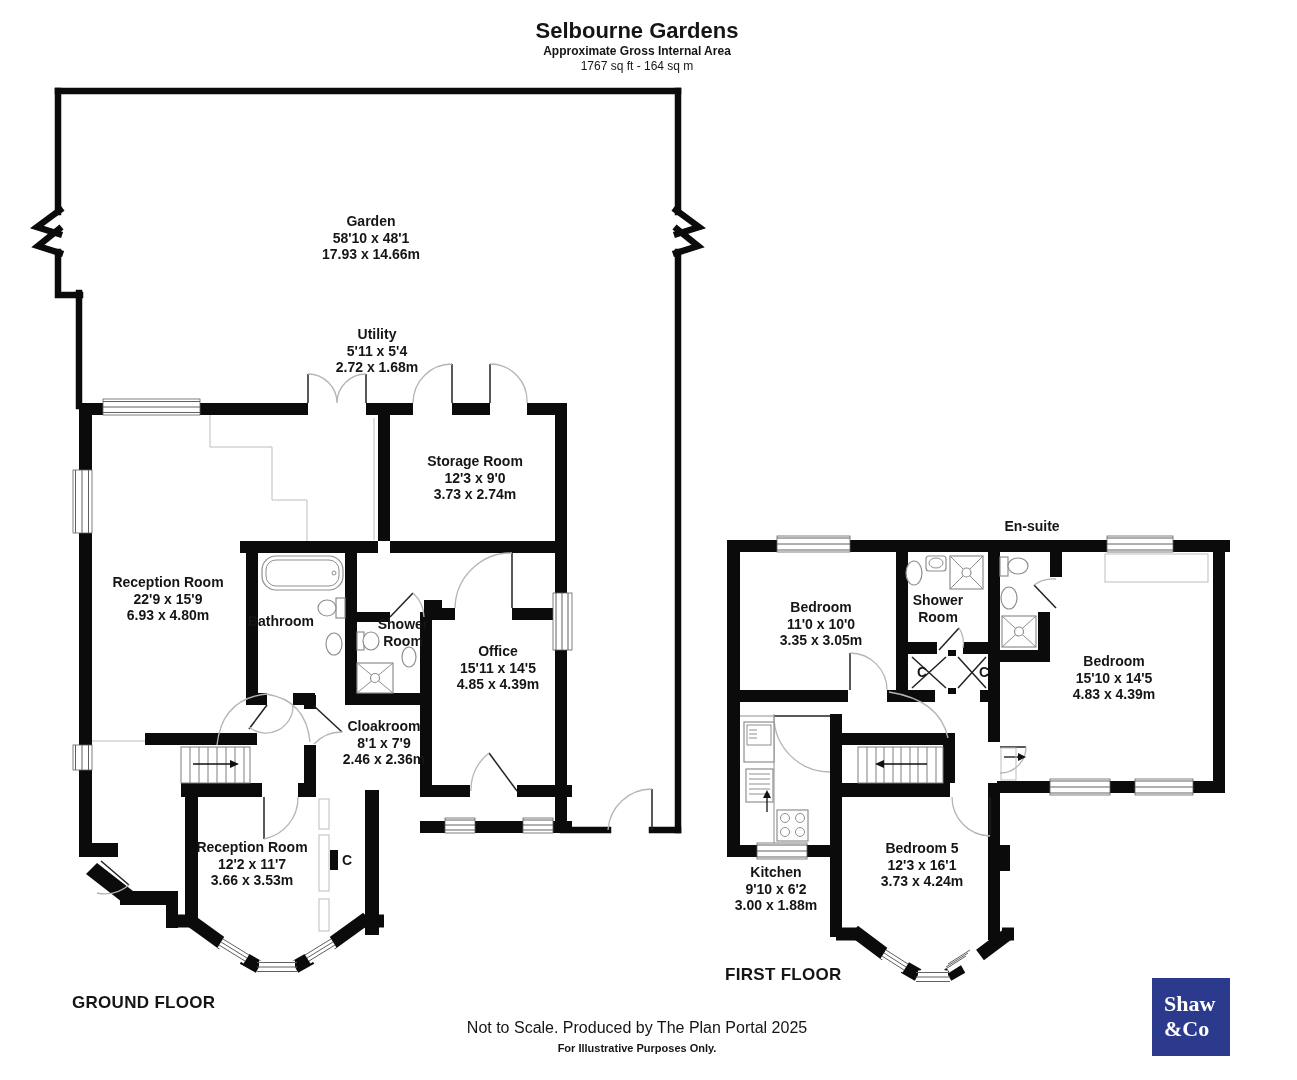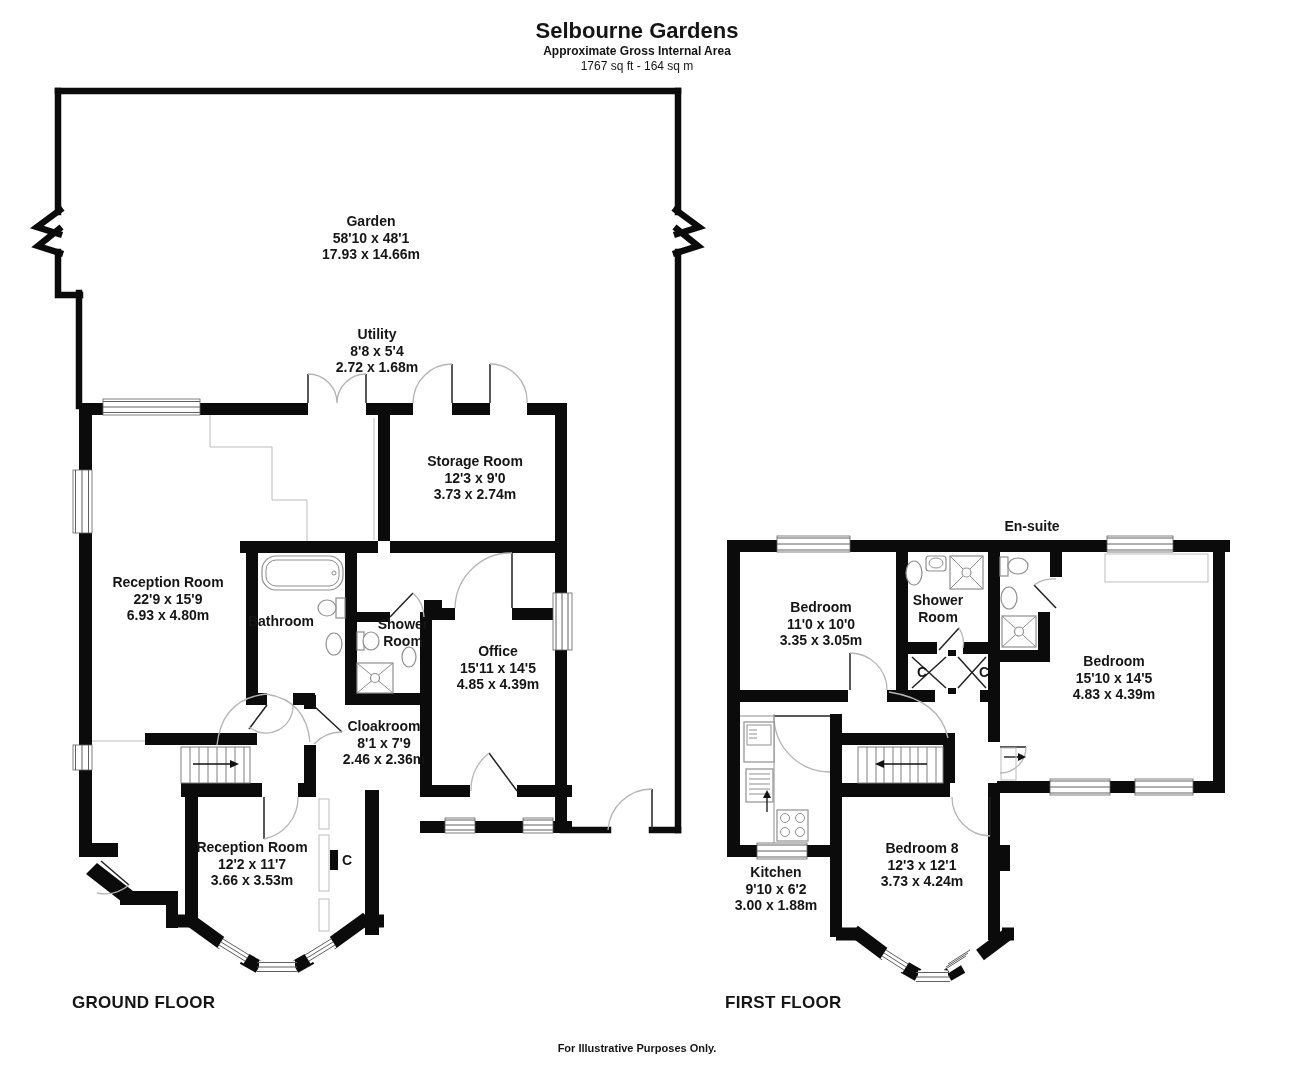--- a/index.html
+++ b/index.html
@@ -324,21 +324,21 @@
   <div class="hdr s">Approximate Gross Internal Area</div>
   <div class="hdr a">1767 sq ft - 164 sq m</div>
 
   <div class="lbl" style="left:371px;top:238px">
     <span>Garden</span>
     <span>58'10 x 48'1</span>
     <span>17.93 x 14.66m</span>
   </div>
   <div class="lbl" style="left:377px;top:351px">
     <span>Utility</span>
-    <span>8'8 x 5'4</span>
+    <span>5'11 x 5'4</span>
     <span>2.72 x 1.68m</span>
   </div>
   <div class="lbl" style="left:475px;top:478px">
     <span>Storage Room</span>
     <span>12'3 x 9'0</span>
     <span>3.73 x 2.74m</span>
   </div>
   <div class="lbl" style="left:168px;top:599px">
     <span>Reception Room</span>
     <span>22'9 x 15'9</span>
@@ -392,24 +392,29 @@
     <span>Bedroom</span>
     <span>15'10 x 14'5</span>
     <span>4.83 x 4.39m</span>
   </div>
   <div class="lbl" style="left:776px;top:889px">
     <span>Kitchen</span>
     <span>9'10 x 6'2</span>
     <span>3.00 x 1.88m</span>
   </div>
   <div class="lbl" style="left:922px;top:865px">
-    <span>Bedroom 8</span>
-    <span>12'3 x 12'1</span>
+    <span>Bedroom 5</span>
+    <span>12'3 x 16'1</span>
     <span>3.73 x 4.24m</span>
   </div>
 
   <div class="floor-lbl" style="left:72px;top:993px">GROUND FLOOR</div>
-  <div class="floor-lbl" style="left:725px;top:993px">FIRST FLOOR</div>
-
+  <div class="floor-lbl" style="left:725px;top:965px">FIRST FLOOR</div>
+
+  <div class="foot f1">Not to Scale. Produced by The Plan Portal 2025</div>
   <div class="foot f2">For Illustrative Purposes Only.</div>
 
+  <div id="logo" style="background: rgb(43, 58, 140); color: rgb(255, 255, 255);">
+    <div>Shaw</div>
+    <div>&amp;Co</div>
+  </div>
 
 </div>
 
 </body></html>

